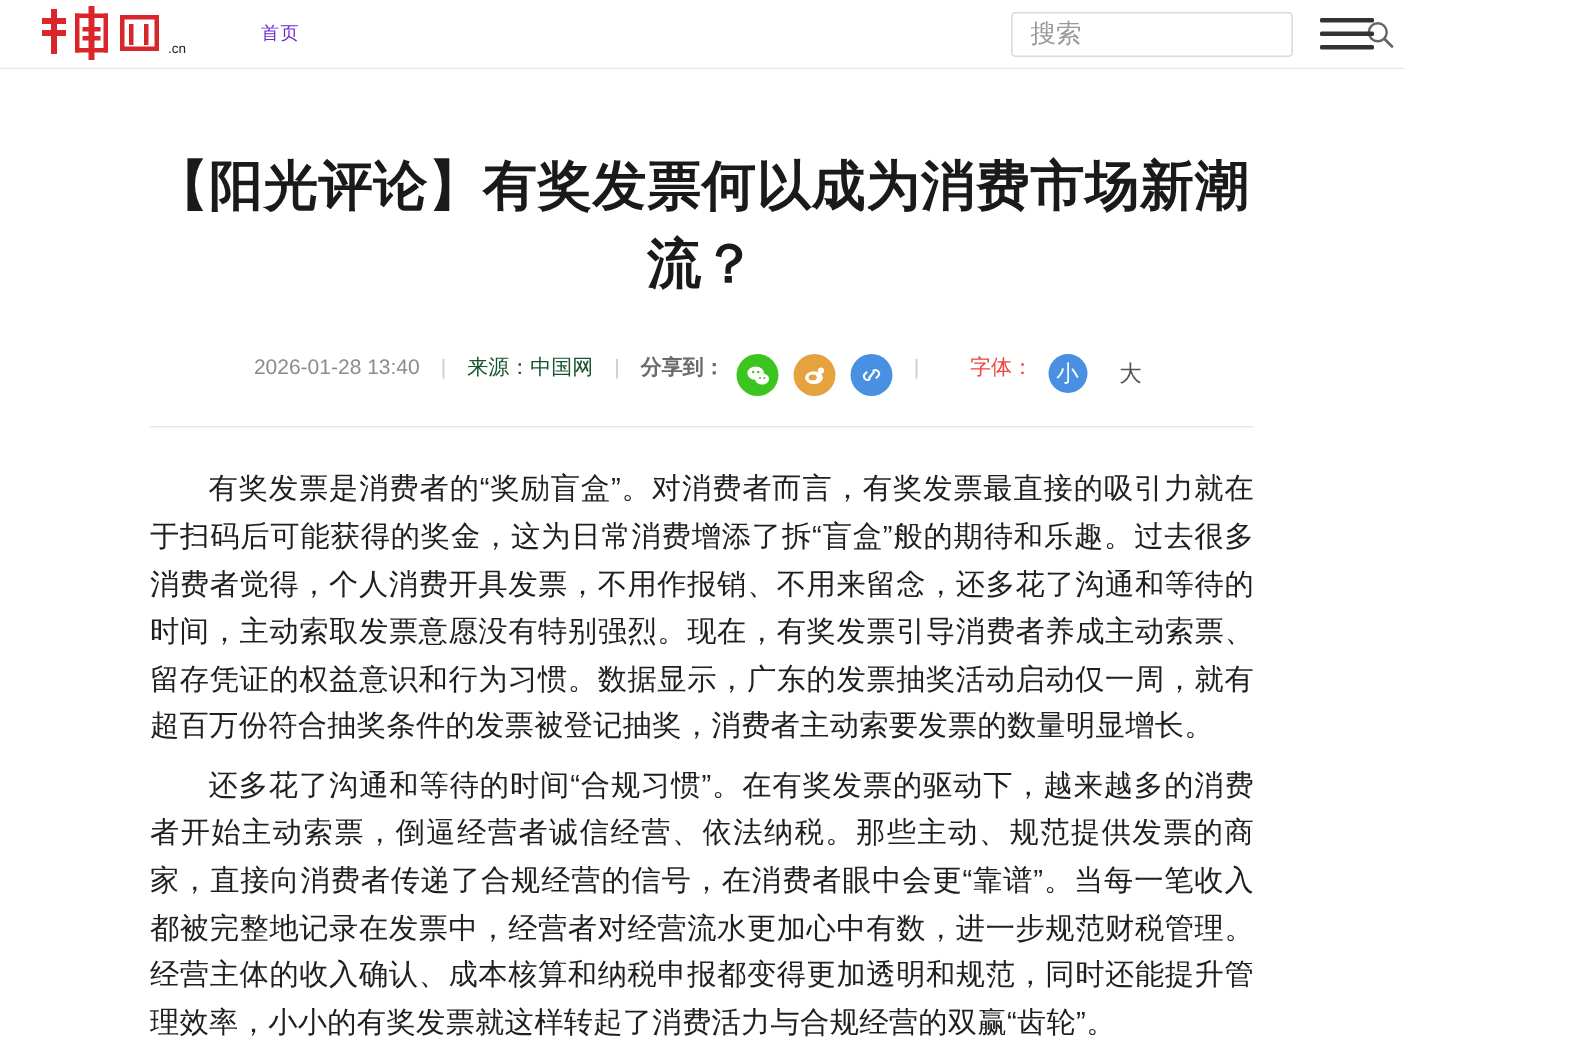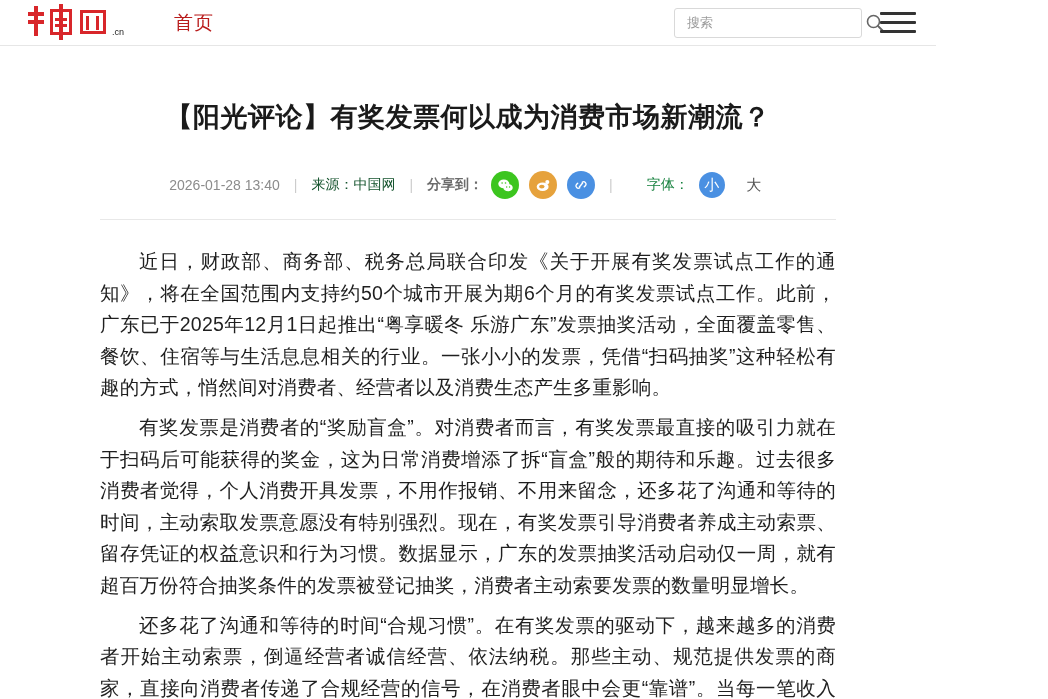--- a/index.html
+++ b/index.html
@@ -23,22 +23,22 @@
   }
   .logo {
     display: flex;
     align-items: center;
     height: 40px;
     margin-right: 40px;
   }
   .logo svg { display: block; }
 
   .nav-home {
-    font-size: 19px;
-    color: #b91c1c;
+    font-size: 12px;
+    color: #6d28d9;
     letter-spacing: 1px;
     padding: 4px 6px;
     cursor: pointer;
   }
 
   .header-right {
     margin-left: auto;
     display: flex;
     align-items: center;
     gap: 18px;
@@ -50,21 +50,21 @@
     border-radius: 3px;
     display: flex;
     align-items: center;
     padding: 0 6px 0 10px;
     background: #fff;
   }
   .search-box input {
     border: none;
     outline: none;
     flex: 1;
-    font-size: 13px;
+    font-size: 17px;
     color: #333;
     font-family: "Liberation Sans", sans-serif;
     background: transparent;
   }
   .search-box input::placeholder { color: #999; }
   .search-icon { width: 20px; height: 20px; flex: 0 0 20px; }
 
   .menu-btn {
     width: 36px;
     height: 28px;
@@ -86,32 +86,32 @@
     background: #e6e6e6;
     width: 100%;
   }
 
   
   .article {
     padding: 0 100px;
   }
   .title {
     margin: 52px 0 0 0;
-    font-size: 27px;
+    font-size: 36px;
     line-height: 1.45;
     font-weight: bold;
     color: #1a1a1a;
     text-align: center;
     letter-spacing: 0.5px;
   }
 
   .meta {
     margin-top: 34px;
     display: flex;
-    align-items: center;
+    align-items: flex-start;
     justify-content: center;
     gap: 0;
     font-size: 14px;
     color: #888;
   }
   .meta .sep {
     color: #ccc;
     margin: 0 14px;
   }
   .meta .date { color: #8c8c8c; }
@@ -127,21 +127,21 @@
     width: 28px; height: 28px;
     border-radius: 50%;
     display: flex; align-items: center; justify-content: center;
     cursor: pointer;
   }
   .wechat { background: #3cc51f; }
   .weibo  { background: #e6a23c; }
   .link   { background: #4a90e2; }
   .share-ic svg { display: block; }
 
-  .font-label { color: #15803d; margin-left: 20px; }
+  .font-label { color: #ef4444; margin-left: 20px; }
   .font-sizes { display: flex; align-items: center; gap: 16px; margin-left: 10px; }
   .fs {
     font-size: 15px;
     color: #555;
     cursor: pointer;
     width: 26px; height: 26px;
     display: flex; align-items: center; justify-content: center;
     border-radius: 50%;
   }
   .fs.active {
@@ -267,19 +267,18 @@
       <span class="font-label">字体：</span>
       <div class="font-sizes">
         <span class="fs active">小</span>
         <span class="fs">大</span>
       </div>
     </div>
 
     <div class="meta-rule"></div>
 
     <div class="body-text">
-      <p><span>近日，财政部、商务部、税务总局联合印发《关于开展有奖发票试点工作的通知》，将在全国范围内支持约50个城市开展为期6个月的有奖发票试点工作。此前，广东已于2025年12月1日起推出“粤享暖冬 乐游广东”发票抽奖活动，全面覆盖零售、餐饮、住宿等与生活息息相关的行业。一张小小的发票，凭借“扫码抽奖”这种轻松有趣的方式，悄然间对消费者、经营者以及消费生态产生多重影响。</span></p>
       <p><b>有奖发票是消费者的“奖励盲盒”。</b><span>对消费者而言，有奖发票最直接的吸引力就在于扫码后可能获得的奖金，这为日常消费增添了拆“盲盒”般的期待和乐趣。过去很多消费者觉得，个人消费开具发票，不用作报销、不用来留念，还多花了沟通和等待的时间，主动索取发票意愿没有特别强烈。现在，有奖发票引导消费者养成主动索票、留存凭证的权益意识和行为习惯。数据显示，广东的发票抽奖活动启动仅一周，就有超百万份符合抽奖条件的发票被登记抽奖，消费者主动索要发票的数量明显增长。</span></p>
       <p><b>还多花了沟通和等待的时间“合规习惯”。</b><span>在有奖发票的驱动下，越来越多的消费者开始主动索票，倒逼经营者诚信经营、依法纳税。那些主动、规范提供发票的商家，直接向消费者传递了合规经营的信号，在消费者眼中会更“靠谱”。当每一笔收入都被完整地记录在发票中，经营者对经营流水更加心中有数，进一步规范财税管理。经营主体的收入确认、成本核算和纳税申报都变得更加透明和规范，同时还能提升管理效率，小小的有奖发票就这样转起了消费活力与合规经营的双赢“齿轮”。</span></p>
     </div>
 
   </div>
 </div>
 
 </body></html>

